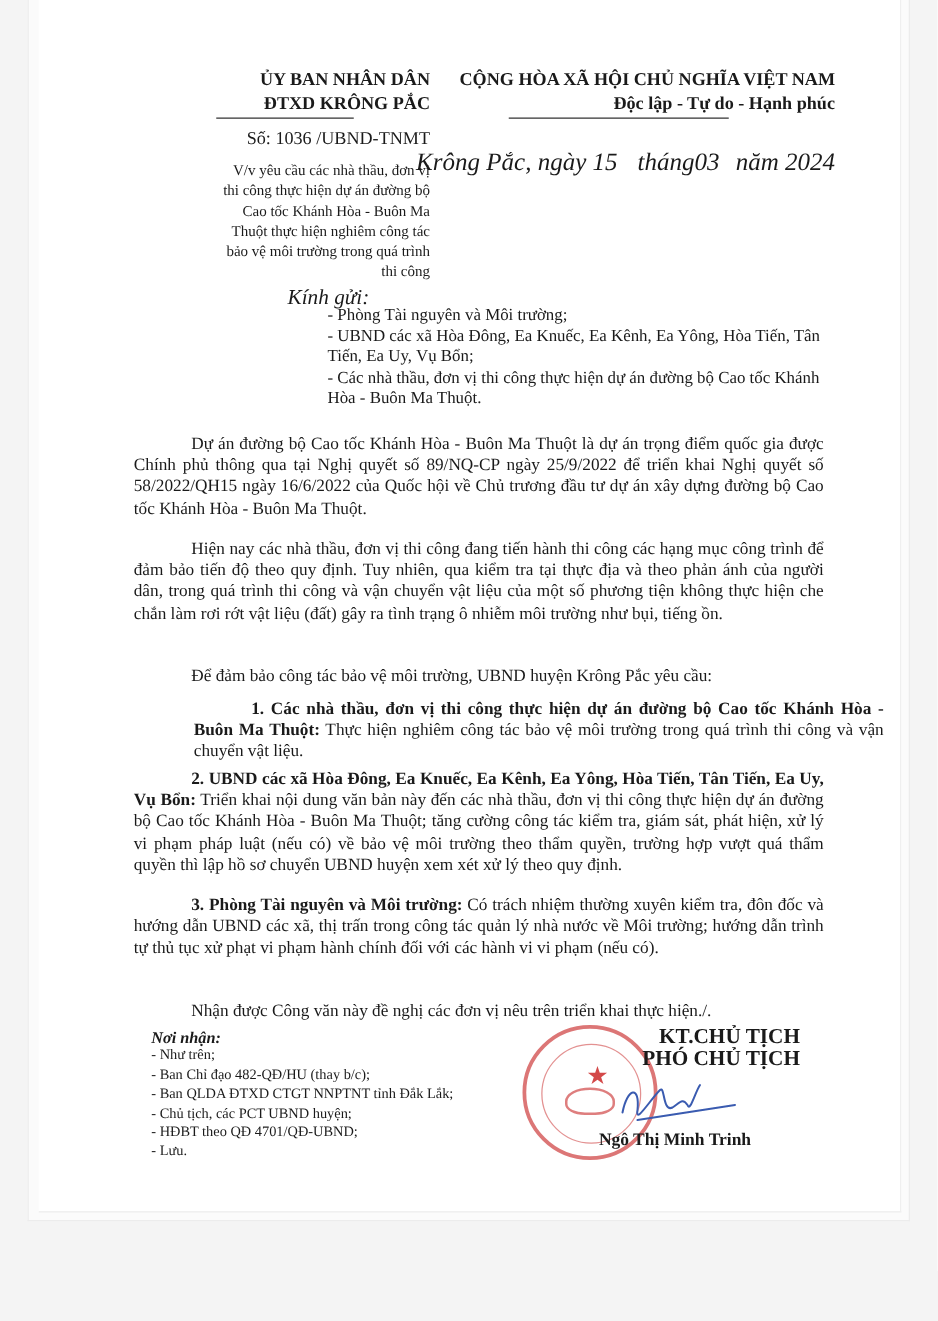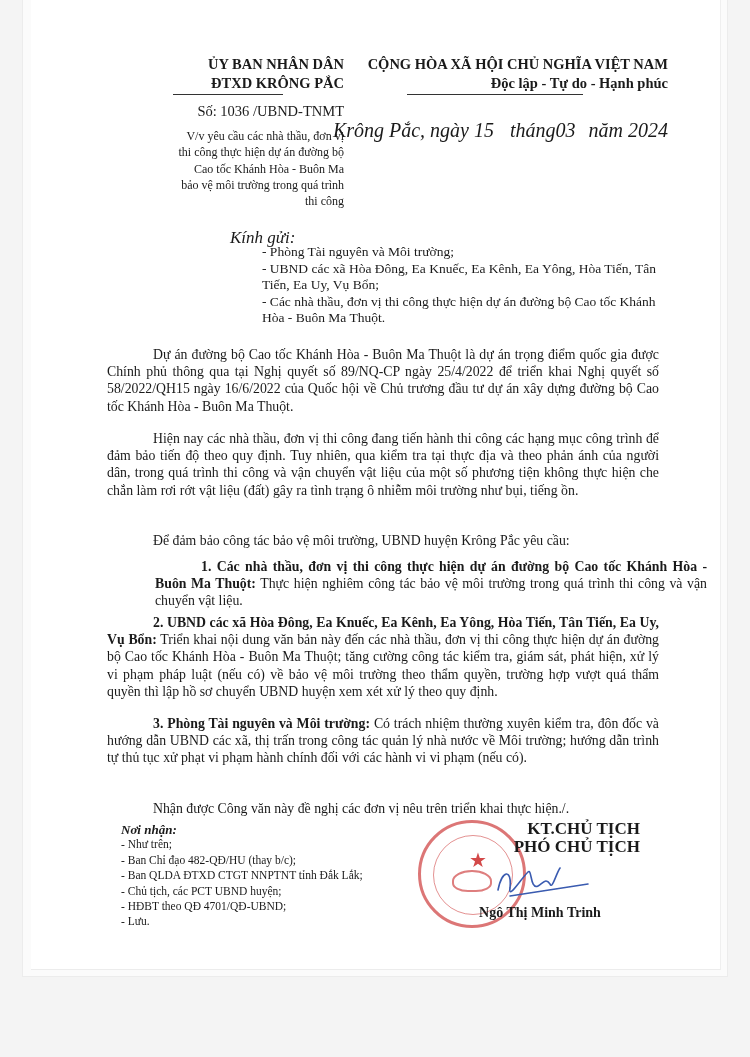--- a/index.html
+++ b/index.html
@@ -72,32 +72,33 @@
   <span class="ul-long"></span>
 </div>
 <div class="abs date center i">
   <span>Krông Pắc, ngày 15</span><span class="gap1"></span><span>tháng03</span><span class="gap2"></span> <span>năm 2024</span>
 </div>
 
 <div class="abs subject center">
   <div>V/v yêu cầu các nhà thầu, đơn vị</div>
   <div>thi công thực hiện dự án đường bộ</div>
   <div>Cao tốc Khánh Hòa - Buôn Ma</div>
+  <div>Thuột thực hiện nghiêm công tác</div>
   <div>bảo vệ môi trường trong quá trình</div>
   <div>thi công</div>
 </div>
 
 <div class="abs kinh-gui-label">Kính gửi:</div>
 <div class="abs recips">
   <div>- Phòng Tài nguyên và Môi trường;</div>
   <div>- UBND các xã Hòa Đông, Ea Knuếc, Ea Kênh, Ea Yông, Hòa Tiến, Tân Tiến, Ea Uy, Vụ Bổn;</div>
   <div>- Các nhà thầu, đơn vị thi công thực hiện dự án đường bộ Cao tốc Khánh Hòa - Buôn Ma Thuột.</div>
 </div>
 
-<div class="abs body-text indent" style="top:346px;">Dự án đường bộ Cao tốc Khánh Hòa - Buôn Ma Thuột là dự án trọng điểm quốc gia được Chính phủ thông qua tại Nghị quyết số 89/NQ-CP ngày 25/4/2022 để triển khai Nghị quyết số 58/2022/QH15 ngày 16/6/2022 của Quốc hội về Chủ trương đầu tư dự án xây dựng đường bộ Cao tốc Khánh Hòa - Buôn Ma Thuột.</div>
+<div class="abs body-text indent" style="top:346px;">Dự án đường bộ Cao tốc Khánh Hòa - Buôn Ma Thuột là dự án trọng điểm quốc gia được Chính phủ thông qua tại Nghị quyết số 89/NQ-CP ngày 25/9/2022 để triển khai Nghị quyết số 58/2022/QH15 ngày 16/6/2022 của Quốc hội về Chủ trương đầu tư dự án xây dựng đường bộ Cao tốc Khánh Hòa - Buôn Ma Thuột.</div>
 <div class="abs body-text indent" style="top:430px;">Hiện nay các nhà thầu, đơn vị thi công đang tiến hành thi công các hạng mục công trình để đảm bảo tiến độ theo quy định. Tuy nhiên, qua kiểm tra tại thực địa và theo phản ánh của người dân, trong quá trình thi công và vận chuyển vật liệu của một số phương tiện không thực hiện che chắn làm rơi rớt vật liệu (đất) gây ra tình trạng ô nhiễm môi trường như bụi, tiếng ồn.</div>
 <div class="abs body-text indent" style="top:532px;">Để đảm bảo công tác bảo vệ môi trường, UBND huyện Krông Pắc yêu cầu:</div>
 <div class="abs body-text indent" style="top:558px;margin-left:48px;">
   <span class="b">1. Các nhà thầu, đơn vị thi công thực hiện dự án đường bộ Cao tốc Khánh Hòa - Buôn Ma Thuột:</span><span> Thực hiện nghiêm công tác bảo vệ môi trường trong quá trình thi công và vận chuyển vật liệu.</span>
 </div>
 <div class="abs body-text indent" style="top:614px;">
   <span class="b">2. UBND các xã Hòa Đông, Ea Knuếc, Ea Kênh, Ea Yông, Hòa Tiến, Tân Tiến, Ea Uy, Vụ Bổn:</span><span> Triển khai nội dung văn bản này đến các nhà thầu, đơn vị thi công thực hiện dự án đường bộ Cao tốc Khánh Hòa - Buôn Ma Thuột; tăng cường công tác kiểm tra, giám sát, phát hiện, xử lý vi phạm pháp luật (nếu có) về bảo vệ môi trường theo thẩm quyền, trường hợp vượt quá thẩm quyền thì lập hồ sơ chuyển UBND huyện xem xét xử lý theo quy định.</span>
 </div>
 <div class="abs body-text indent" style="top:715px;">
   <span class="b">3. Phòng Tài nguyên và Môi trường:</span><span> Có trách nhiệm thường xuyên kiểm tra, đôn đốc và hướng dẫn UBND các xã, thị trấn trong công tác quản lý nhà nước về Môi trường; hướng dẫn trình tự thủ tục xử phạt vi phạm hành chính đối với các hành vi vi phạm (nếu có).</span>

